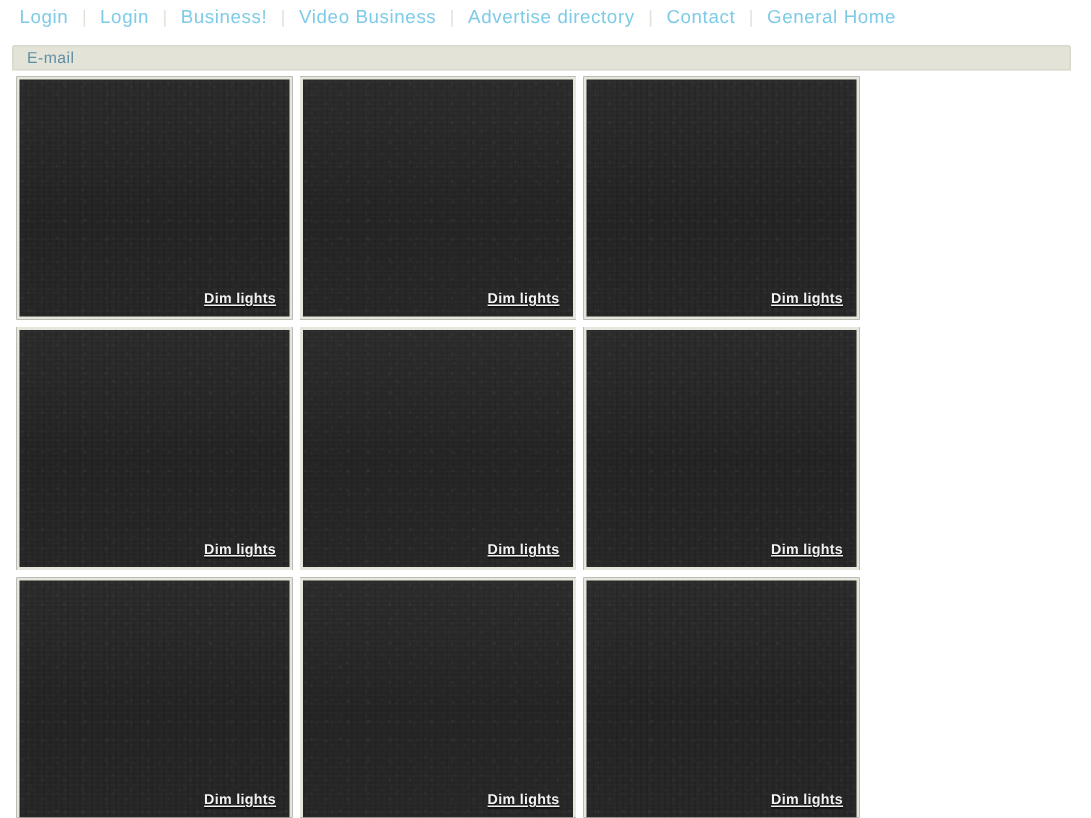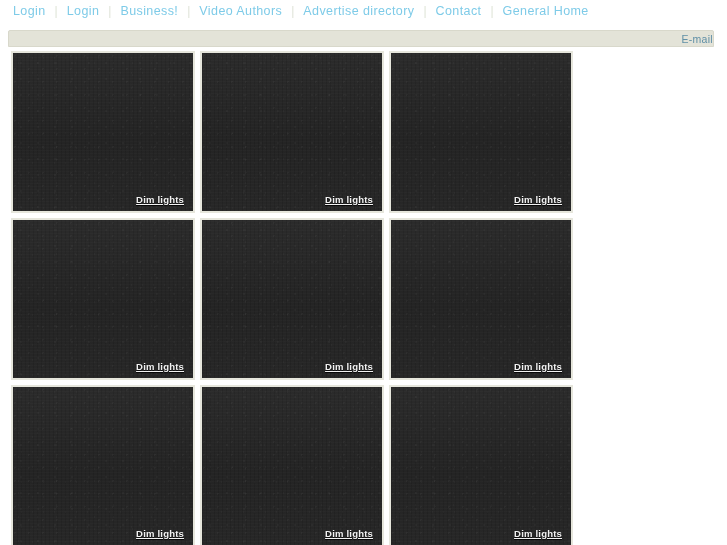--- a/index.html
+++ b/index.html
@@ -42,21 +42,20 @@
   .email-bar {
     margin: 8px 13px 0 8px;
     height: 17px;
     background: #e3e3d8;
     border: 1px solid #d8d8cb;
     border-radius: 2px 2px 0 0;
     display: flex;
     align-items: center;
     padding-left: 9px;
     box-sizing: border-box;
-    justify-content: flex-end;
   }
   .email-label {
     color: #5f8fa6;
     font-size: 10.5px;
     letter-spacing: 0.3px;
     text-decoration: none;
     cursor: pointer;
   }
 
   
@@ -112,21 +111,21 @@
 </head>
 <body>
 
 <div class="topnav">
   <a class="nav-link">Login</a>
   <span class="nav-sep">|</span>
   <a class="nav-link">Login</a>
   <span class="nav-sep">|</span>
   <a class="nav-link">Business!</a>
   <span class="nav-sep">|</span>
-  <a class="nav-link">Video Authors</a>
+  <a class="nav-link">Video Business</a>
   <span class="nav-sep">|</span>
   <a class="nav-link">Advertise directory</a>
   <span class="nav-sep">|</span>
   <a class="nav-link">Contact</a>
   <span class="nav-sep">|</span>
   <a class="nav-link">General Home</a>
 </div>
 
 <div class="email-bar">
   <a class="email-label">E-mail</a>

